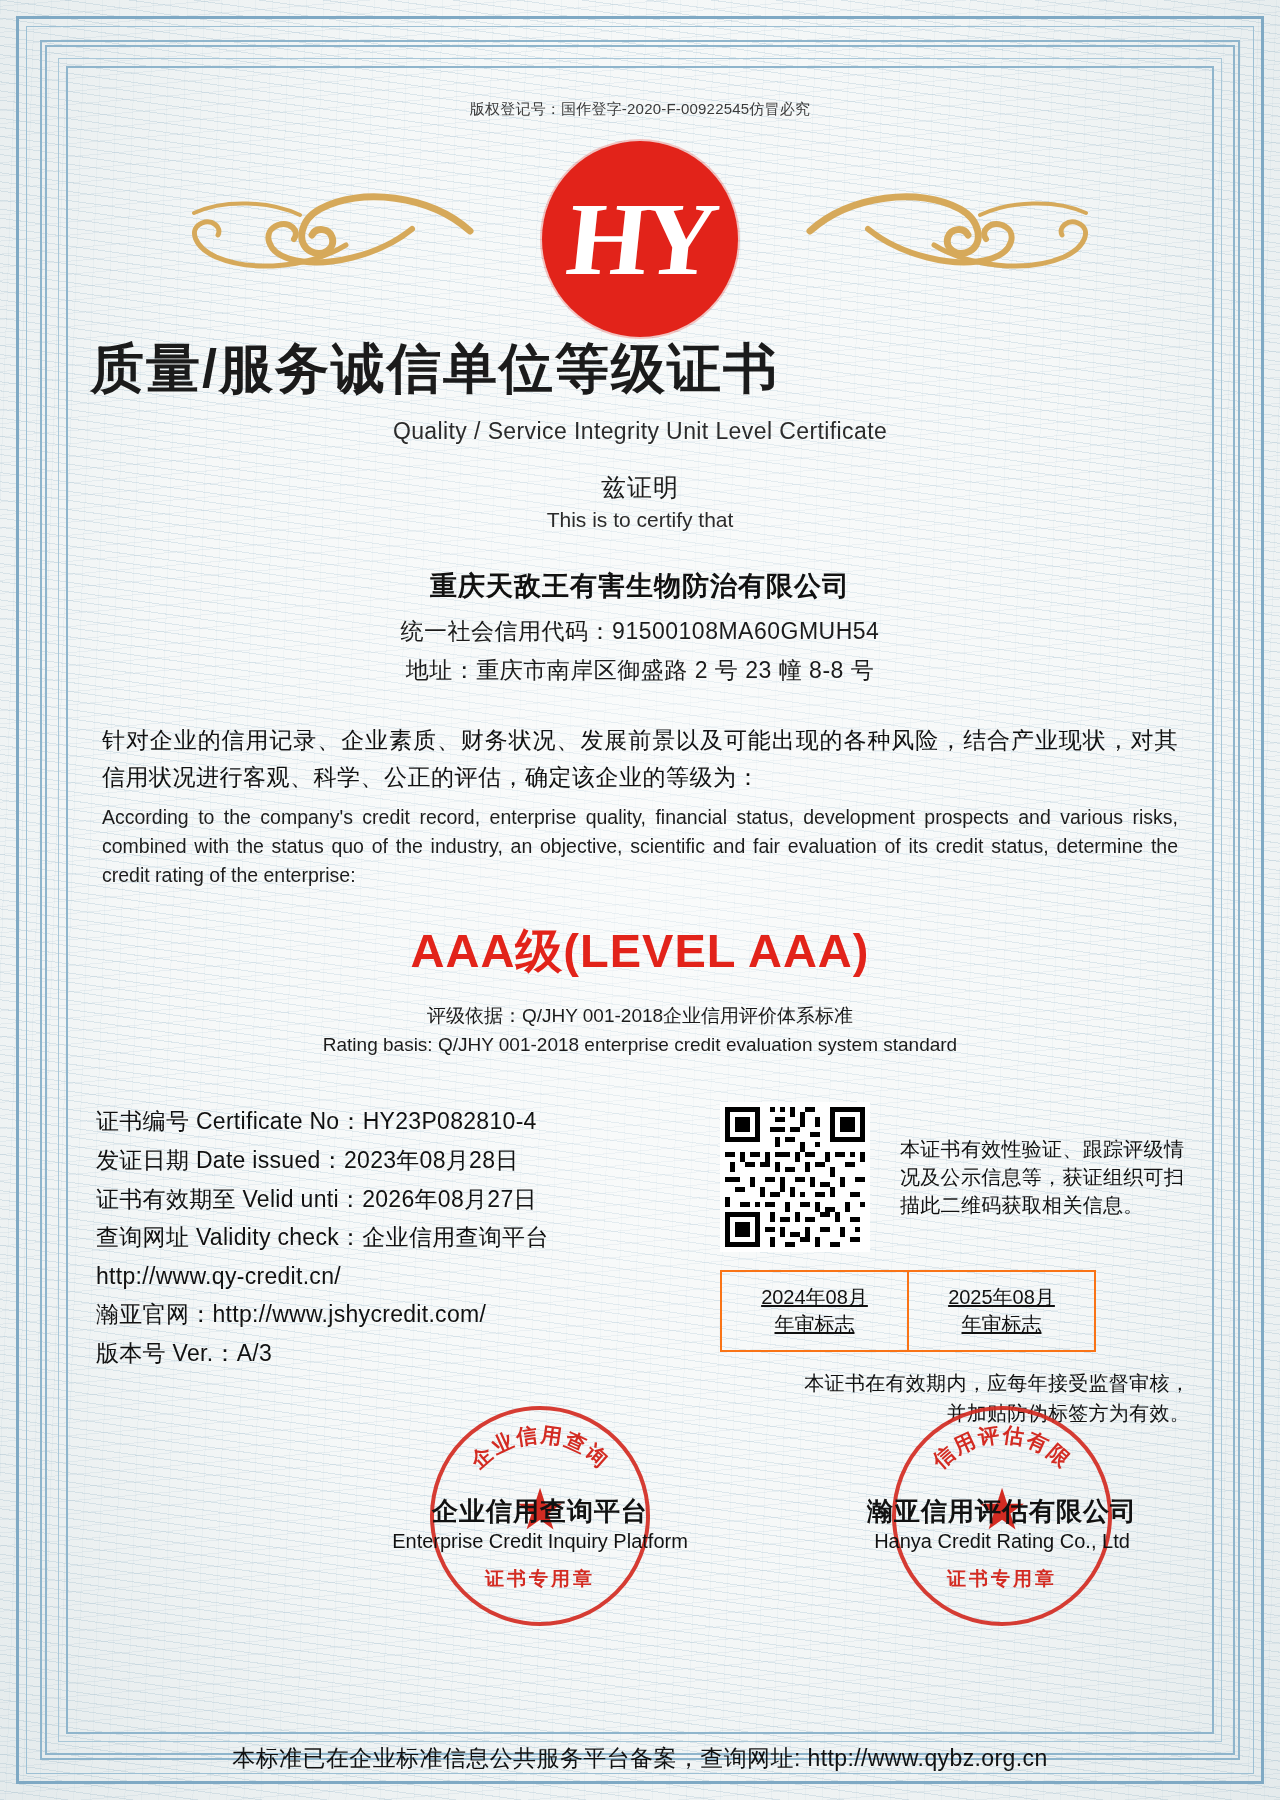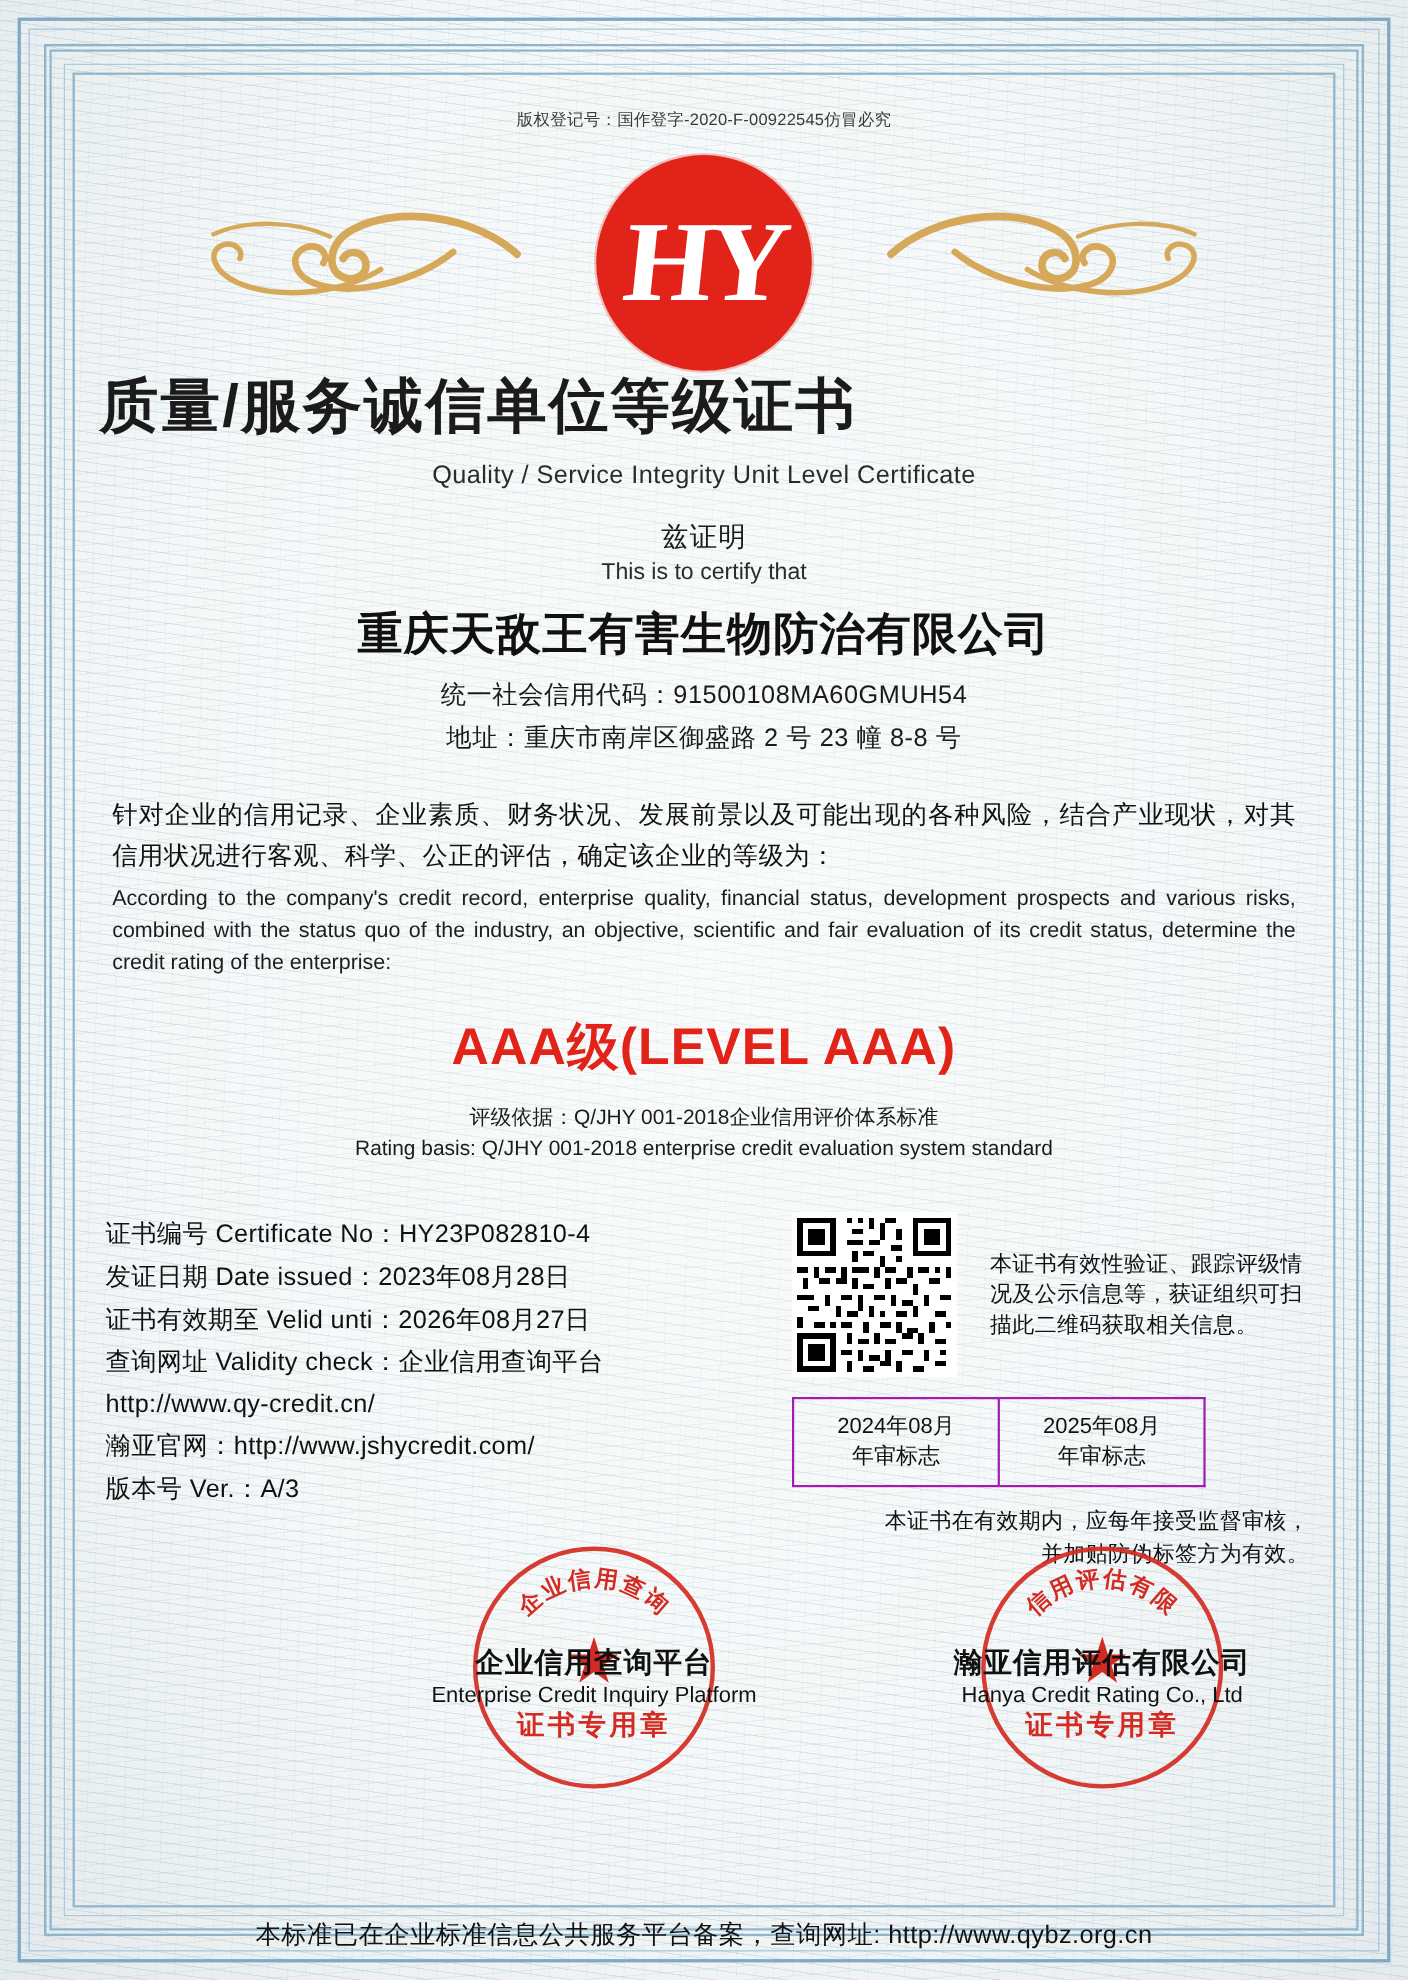--- a/index.html
+++ b/index.html
@@ -94,21 +94,21 @@
     margin-top:12px;
     letter-spacing:0.4px;
   }
   .certify-cn{
     text-align:center;font-size:25px;color:#1b1b1b;margin-top:26px;letter-spacing:1px;
   }
   .certify-en{
     text-align:center;font-size:21px;color:#2b2b2b;margin-top:4px;
   }
   .company{
-    text-align:center;font-size:41px;font-weight:bold;color:#111;margin-top:17px;letter-spacing:1px;
+    text-align:center;font-size:27px;font-weight:bold;color:#111;margin-top:36px;letter-spacing:1px;
   }
   .credit-code{
     text-align:center;font-size:23px;color:#1b1b1b;margin-top:12px;letter-spacing:0.5px;
   }
   .address{
     text-align:center;font-size:23px;color:#1b1b1b;margin-top:8px;letter-spacing:0.5px;
   }
 
   .body-block{margin-top:36px;padding:0 12px;}
   .body-cn{
@@ -140,23 +140,23 @@
     width:150px;height:150px;flex:0 0 150px;
     background:#fff;
     padding:0;
   }
   .qr svg{display:block;}
   .qr-note{
     font-size:20px;color:#111;line-height:1.42;letter-spacing:0.3px;
   }
   .stamp-boxes{display:flex;gap:0;margin-top:18px;}
   .stamp-box{
-    width:185px;height:78px;border:2px solid #a21caf;
+    width:185px;height:78px;border:2px solid #f97316;
     display:flex;flex-direction:column;align-items:center;justify-content:center;
-    font-size:20px;color:#111;line-height:1.35;
+    font-size:20px;color:#111;line-height:1.35;text-decoration:underline;
   }
   .stamp-box + .stamp-box{border-left:none;}
   .notice{
     margin-top:16px;font-size:20px;color:#111;line-height:1.5;text-align:right;letter-spacing:0.3px;
   }
 
   
   .seals{position:relative;height:250px;margin-top:4px;}
   .seal{
     position:absolute;top:0;width:300px;height:232px;
@@ -174,22 +174,22 @@
     color:#d32b22;font-size:50px;line-height:1;
   }
   .seal-arc{
     position:absolute;left:50%;top:4px;transform:translateX(-50%);
     width:212px;height:212px;
   }
   .seal-arc text{
     fill:#d32b22;font-size:21px;font-weight:bold;font-family:"Liberation Sans",sans-serif;letter-spacing:2px;
   }
   .seal-bottom{
-    position:absolute;left:50%;top:145px;transform:translateX(-50%);
-    color:#d32b22;font-size:25px;font-weight:bold;letter-spacing:3px;white-space:nowrap;
+    position:absolute;left:50%;top:160px;transform:translateX(-50%);
+    color:#d32b22;font-size:19px;font-weight:bold;letter-spacing:3px;white-space:nowrap;
   }
   .org-cn{
     position:absolute;left:50%;top:88px;transform:translateX(-50%);
     font-size:26px;font-weight:bold;color:#111;white-space:nowrap;letter-spacing:1px;
   }
   .org-en{
     position:absolute;left:50%;top:124px;transform:translateX(-50%);
     font-size:20px;color:#111;white-space:nowrap;
   }
 

